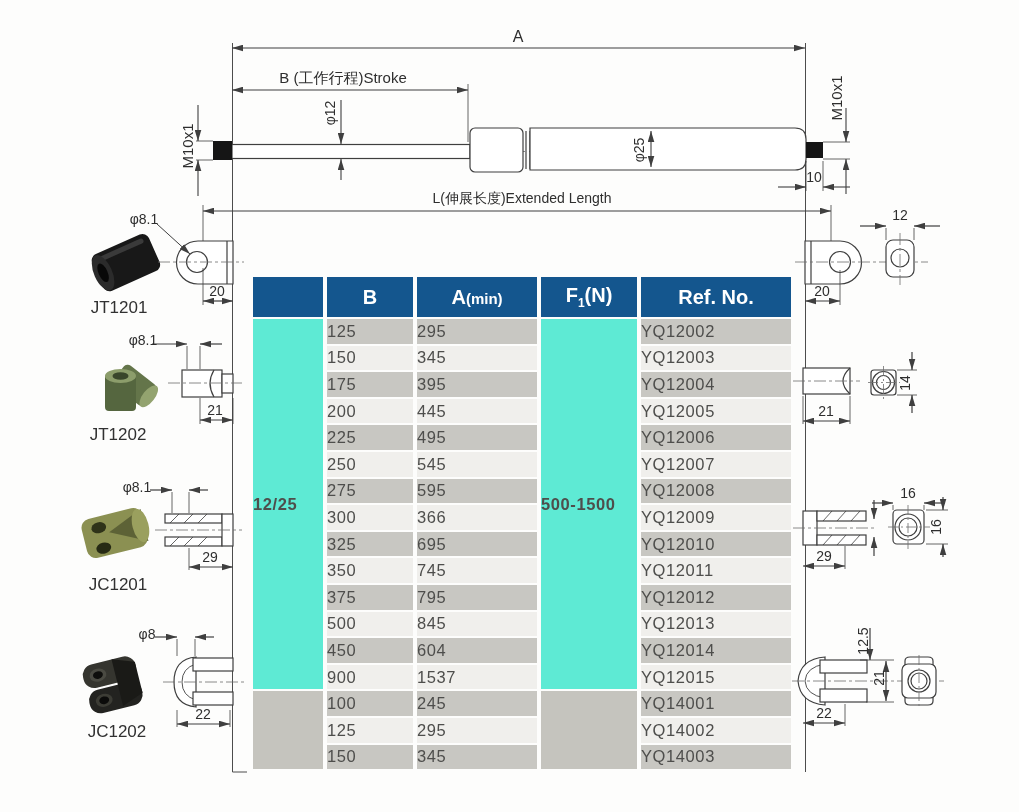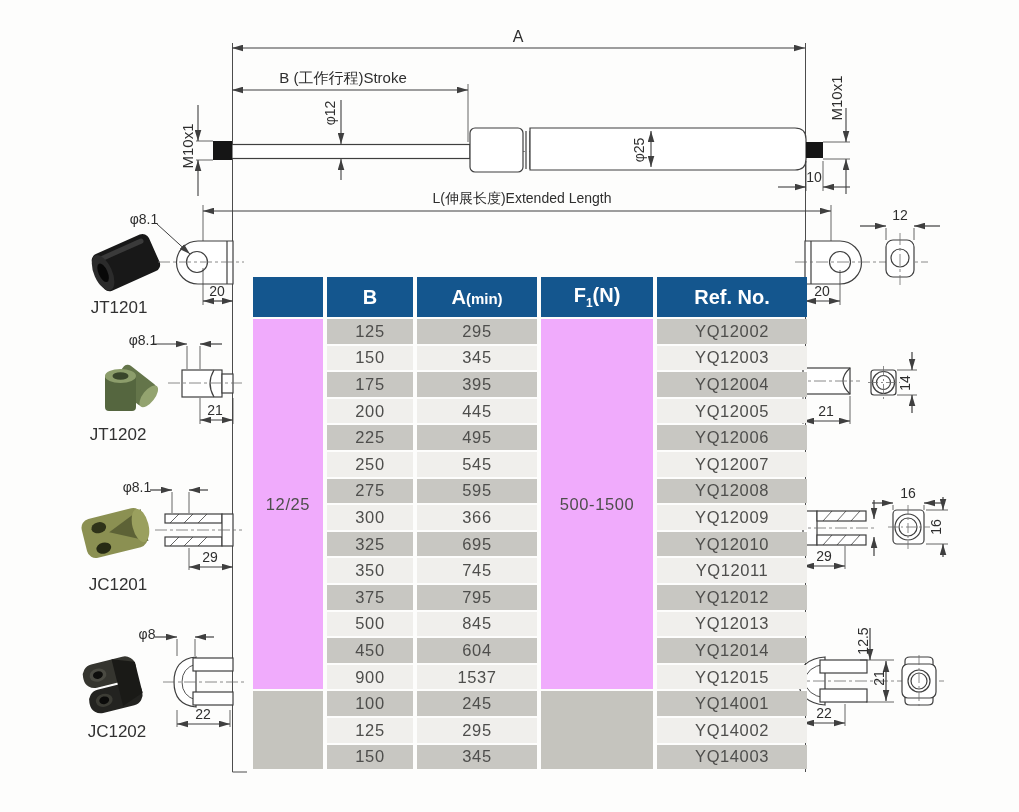--- a/index.html
+++ b/index.html
@@ -10,26 +10,26 @@
   .dimtxt{font-size:14px;}
   .dimtxt-lg{font-size:16px;}
   .parttxt{font-size:17px;fill:#313131;}
 
   .table-wrap{position:absolute;left:249px;top:275px;}
   table{border-collapse:separate;border-spacing:4px 2px;}
   th{background:#14568e;color:#ffffff;font-weight:bold;font-size:20px;height:40px;
      text-align:center;vertical-align:middle;padding:0;}
   th sub{font-size:12px;}
   th .small{font-size:15px;font-weight:bold;}
-  .c-group{width:70px}.c-b{width:86px}.c-a{width:120px}.c-f{width:112px}.c-ref{width:150px}
-  td{height:24.6px;padding:0;text-align:center;vertical-align:middle;
+  .c-group{width:70px}.c-b{width:86px}.c-a{width:120px}.c-f{width:96px}.c-ref{width:150px}
+  td{height:24.6px;padding:0;text-align:left;vertical-align:middle;
      font-size:16.5px;color:#4e4e4c;letter-spacing:0.6px;}
   td.dk{background:#c8c7c2;}
   td.lt{background:#f0efec;}
-  td.g1{background:#f0abfc;}
+  td.g1{background:#5eead4;font-weight:bold;}
   td.g2{background:#c5c4be;}
 </style>
 </head>
 <body>
 
 <div id="stage">
 
 <svg id="drawing" width="1019" height="812" viewBox="0 0 1019 812">
   <defs>
     <marker id="ah" viewBox="0 0 10 6" refX="10" refY="3" markerWidth="11" markerHeight="7" orient="auto-start-reverse" markerUnits="userSpaceOnUse">

